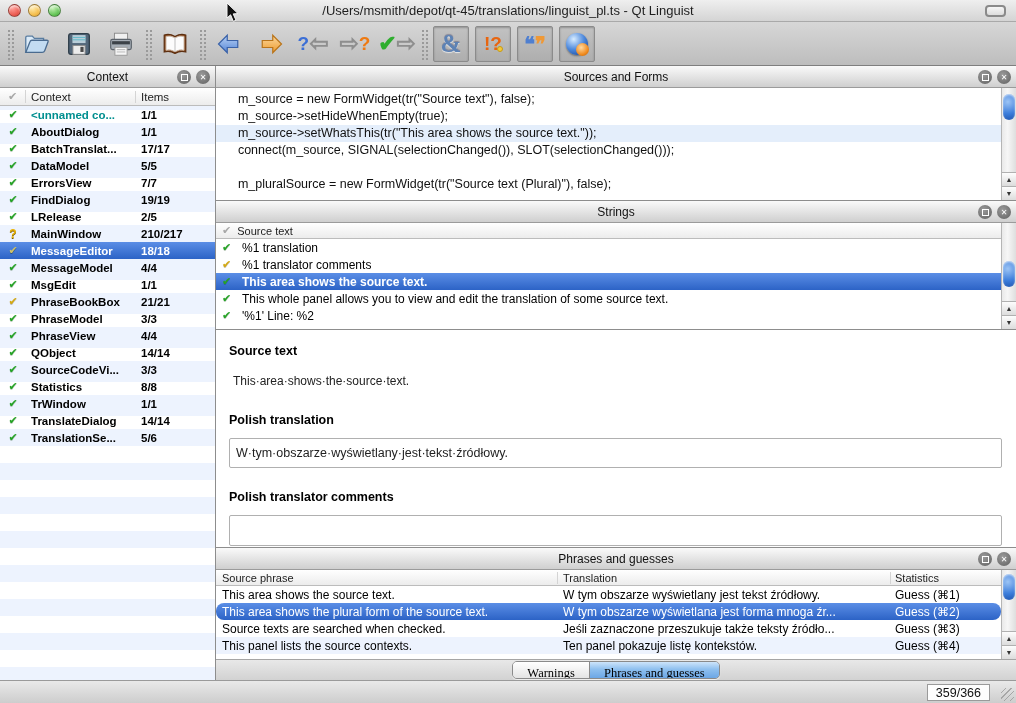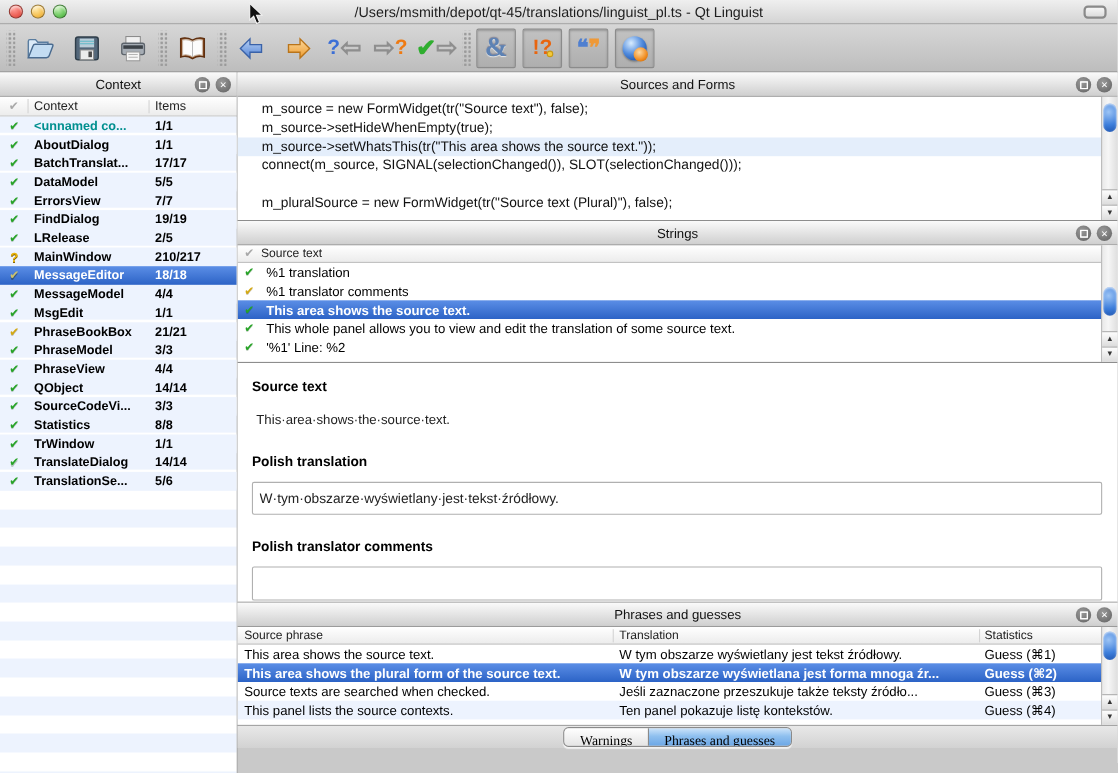--- a/index.html
+++ b/index.html
@@ -111,21 +111,21 @@
     font-family:"Liberation Sans",sans-serif; padding:5px 6px; margin-top:11px; background:#fff; }
   .ed-input.translation { height:30px; }
   .ed-input.comments { height:31px; }
   .gap24 { margin-top:25px; } .gap22 { margin-top:22px; }
 
   
   .panel.phrases { flex:0 0 111px; border-bottom:none; }
   .phr-colheader { height:16px; display:flex; align-items:center; background:linear-gradient(#ffffff,#ececec); border-bottom:1px solid #bcbcbc; font-size:11px; color:#222; }
   .phr-row { height:17px; display:flex; align-items:center; font-size:12px; color:#000; }
   .phr-row:nth-child(even){ background:#edf3fe; }
-  .phr-row.selected { background:linear-gradient(#5b8ee6,#2c63c6); color:#fff; font-weight:bold; }
+  .phr-row.selected { background:linear-gradient(#5b8ee6,#2c63c6); color:#fff; font-weight:normal;border-radius:8px; }
   .pc0 { width:342px; padding-left:6px; white-space:nowrap; overflow:hidden; }
   .pc1 { width:333px; padding-left:4px; white-space:nowrap; overflow:hidden; border-left:1px solid transparent; }
   .pc2 { flex:1; padding-left:4px; white-space:nowrap; overflow:hidden; }
   .phr-colheader .pc0, .phr-colheader .pc1 { border-right:1px solid #d4d4d4; }
 
   
   .tabbar { flex:0 0 21px; display:flex; align-items:center; justify-content:center; background:linear-gradient(#e8e8e8,#d2d2d2); border-top:1px solid #a5a5a5; }
   .seg { display:flex; border:1px solid #8a8a8a; border-radius:5px; overflow:hidden; height:18px; box-shadow:0 1px 1px rgba(255,255,255,.7); }
   .seg button { border:none; font-size:12.5px; padding:4px 14px; color:#000; font-family:Liberation Serif, serif; }
   .seg .inactive { background:linear-gradient(#ffffff,#e4e4e4); border-right:1px solid #8a8a8a; }
@@ -538,14 +538,18 @@
       <div class="tabbar">
         <div class="seg">
           <button class="inactive">Warnings</button>
           <button class="active">Phrases and guesses</button>
         </div>
       </div>
 
     </div>
   </div>
 
+  <div class="statusbar">
+    <div class="counter">359/366</div>
+    <div class="grip"></div>
+  </div>
 
 </div>
 
 </body></html>

